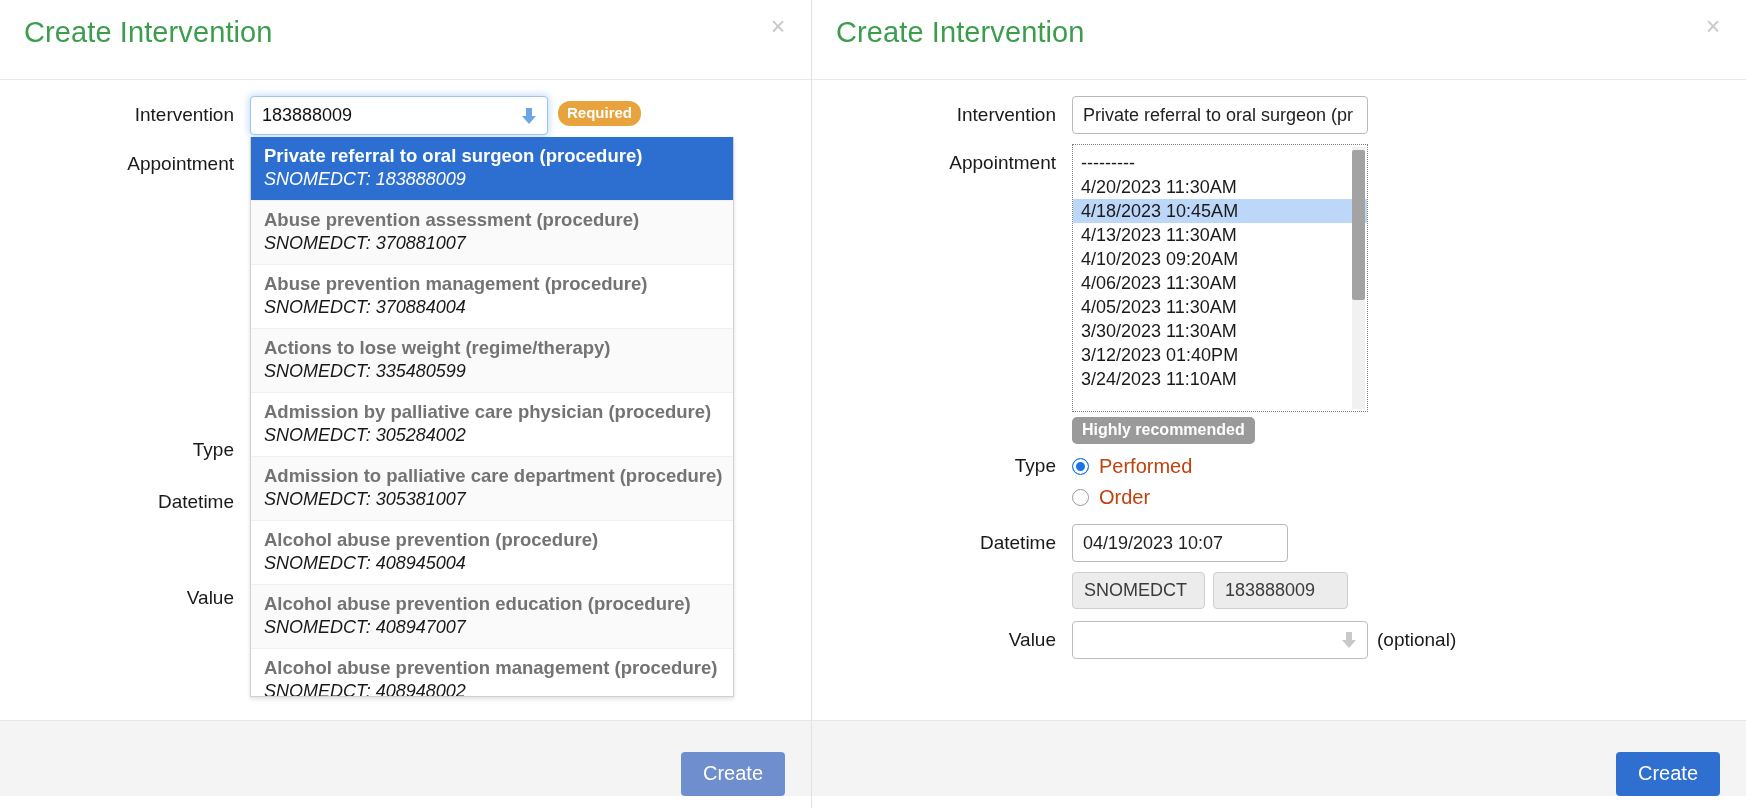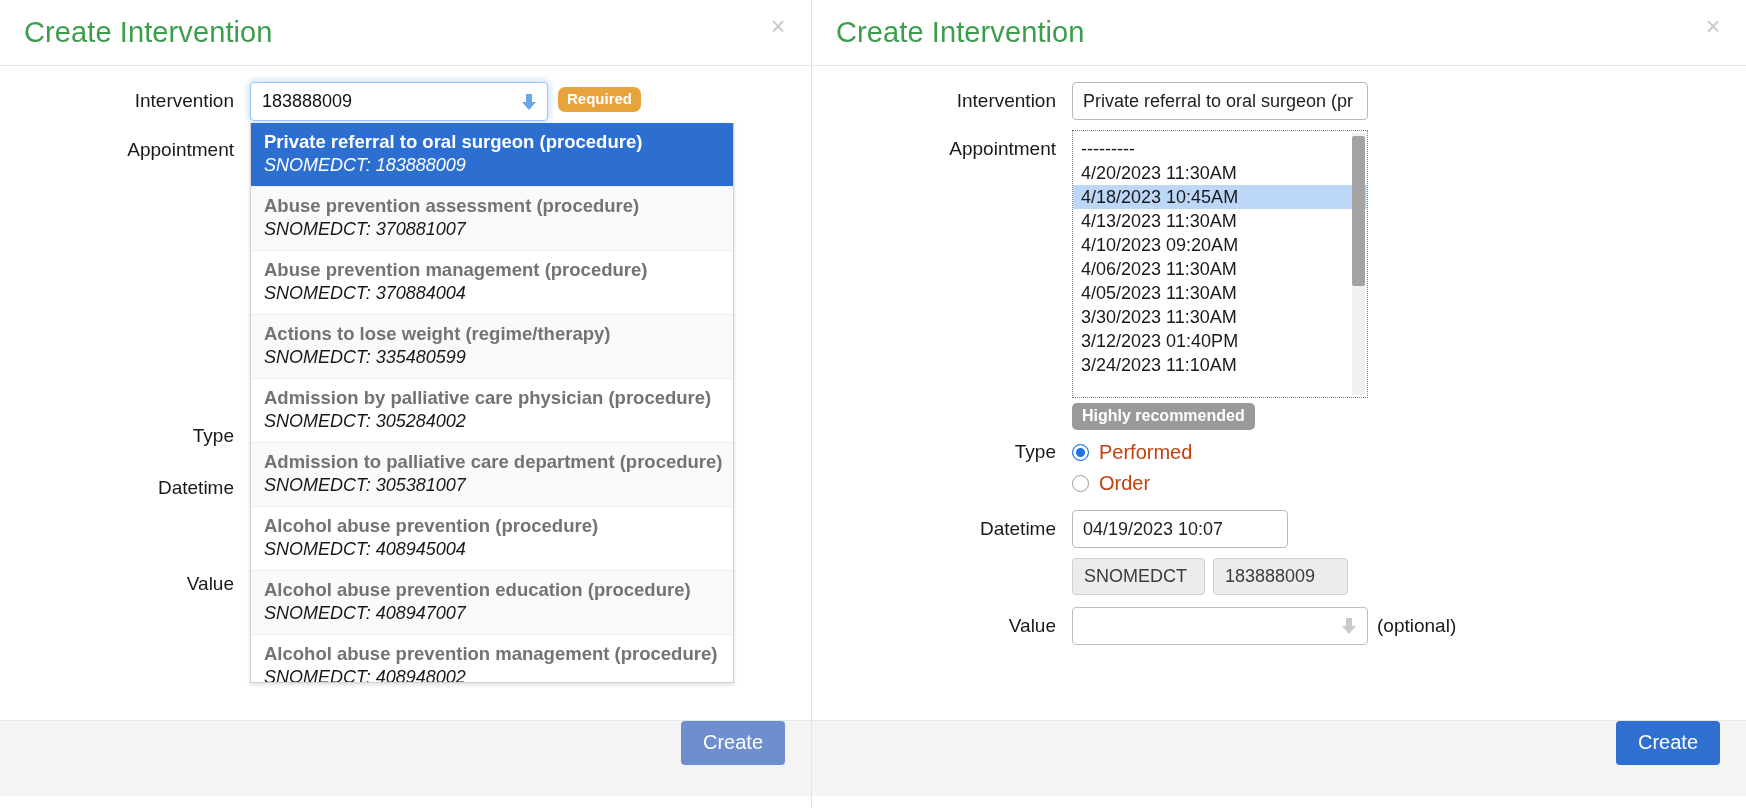--- a/index.html
+++ b/index.html
@@ -23,21 +23,21 @@
     height: 808px;
     overflow: hidden;
   }
   .panel-left  { width: 812px; border-right: 1px solid #e2e2e2; }
   .panel-right { width: 934px; }
 
   .modal-header {
     position: relative;
     padding: 14px 24px 16px 24px;
     border-bottom: 1px solid #e9e9e9;
-    height: 66px;
+    height: 80px;
   }
   .modal-title {
     color: #3c9e4c;
     font-size: 29px;
     font-weight: 400;
     line-height: 36px;
     letter-spacing: .1px;
     white-space: nowrap;
   }
   .close-icon {
@@ -89,21 +89,21 @@
     transform: translateY(-50%);
     width: 18px; height: 20px;
   }
   .badge-required {
     display: inline-block;
     margin-left: 10px;
     background: #e8a33d;
     color: #fff;
     font-size: 15px;
     font-weight: bold;
-    border-radius: 7px;
+    border-radius: 12px;
     padding: 4px 9px 5px 9px;
     line-height: 16px;
     vertical-align: top;
     position: relative; top: 5px;
   }
 
   .row-inline { display: flex; align-items: flex-start; }
 
   
   .dropdown {
@@ -143,21 +143,21 @@
   .dd-item.selected .dd-code { color: #fff; }
 
   
   .modal-footer {
     position: absolute;
     left: 0; right: 0; bottom: 12px;
     height: 76px;
     background: #f4f4f4;
     border-top: 1px solid #e6e6e6;
     display: flex;
-    align-items: flex-start;
+    align-items: flex-end;
     justify-content: flex-end;
     padding-right: 26px;
   }
   .btn-create {
     background: #2f6fd0;
     color: #fff;
     font-size: 20px;
     border: none;
     border-radius: 4px;
     padding: 10px 22px 11px 22px;

